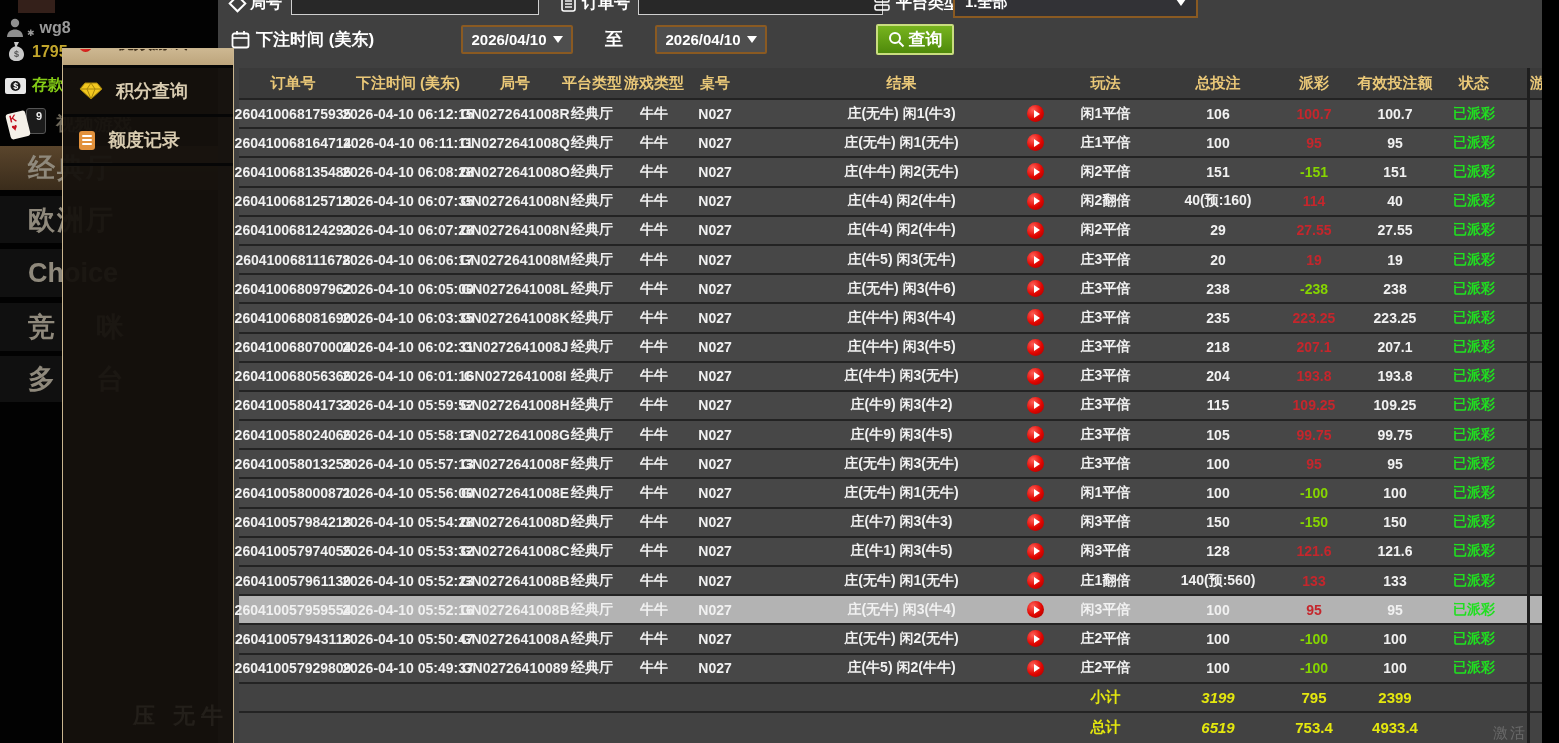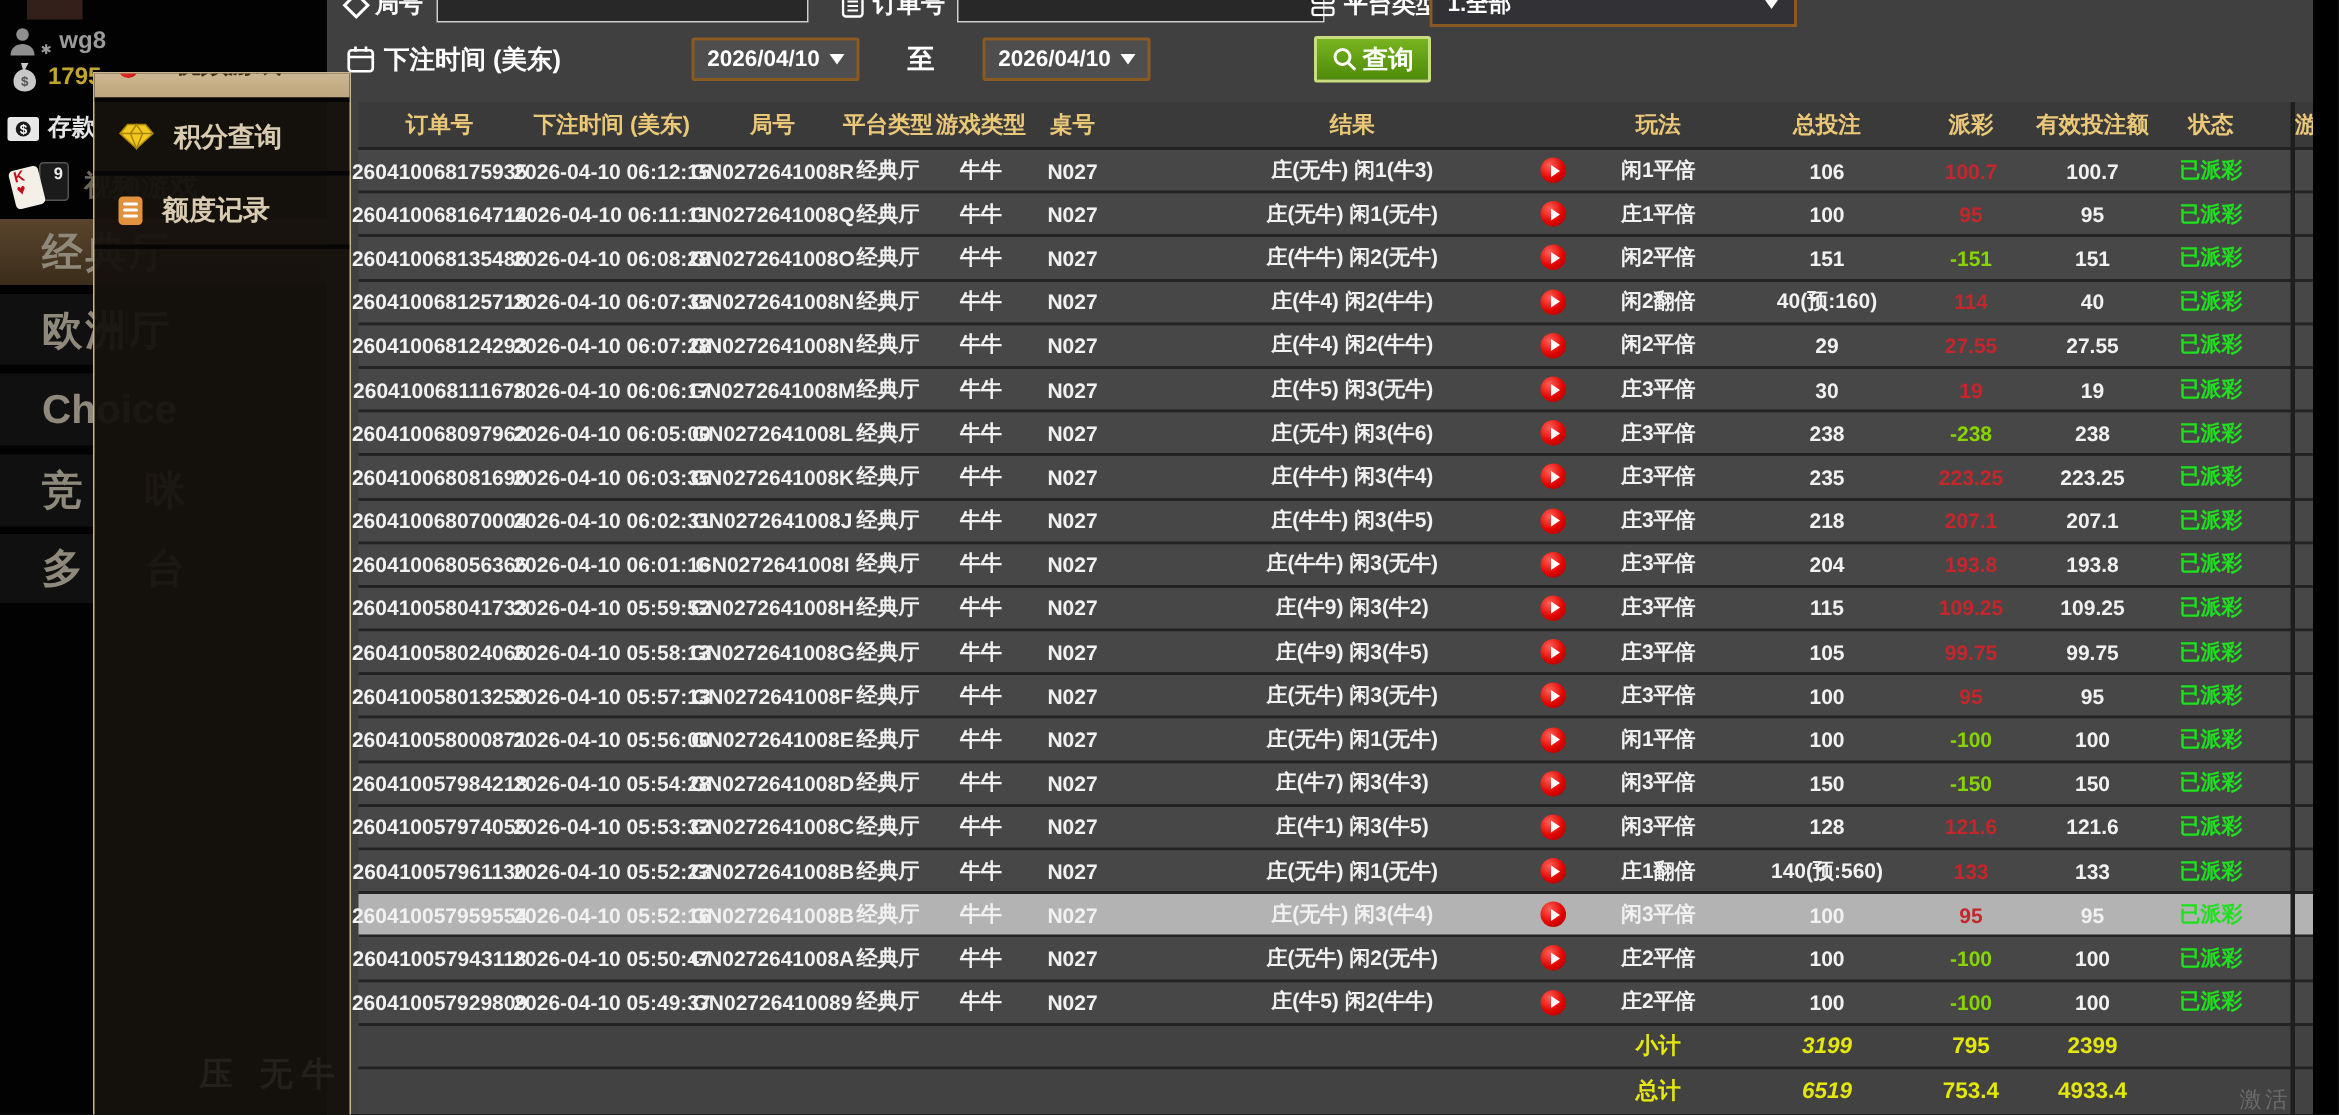--- a/index.html
+++ b/index.html
@@ -4,21 +4,21 @@
 <style>
   html,body{margin:0;padding:0;background:#000;}
   body{width:1559px;height:743px;position:relative;overflow:hidden;
        font-family:"Liberation Sans","DejaVu Sans",sans-serif;-webkit-font-smoothing:antialiased;}
   
   .left-rail{position:absolute;left:0;top:0;width:235px;height:743px;background:#020202;overflow:hidden;z-index:1;}
   .tl-frag{position:absolute;left:18px;top:0;width:37px;height:13px;background:#34201a;}
   .user-line{position:absolute;display:flex;align-items:center;gap:5px;white-space:nowrap;}
   .u-name{color:#9a9a9a;font-size:16px;font-weight:700;}
   .u-bal{color:#c2a62c;font-size:16px;font-weight:700;}
-  .u-dep{color:#e5e5e5;font-size:16px;font-weight:700;}
+  .u-dep{color:#84cc16;font-size:16px;font-weight:700;}
   .ast{color:#9a9a9a;font-size:9px;margin-left:-7px;margin-top:10px;}
   .hall-header{position:absolute;left:8px;top:108px;display:flex;align-items:center;gap:8px;}
   .hall-title{color:#6d6759;font-size:19px;font-weight:700;}
   .cards-ico{position:relative;width:40px;height:32px;}
   .card-back{position:absolute;right:2px;top:0;width:20px;height:26px;background:#1b1b1b;border:1px solid #555;
              border-radius:3px;color:#eee;font-size:11px;font-weight:700;text-align:right;padding:1px 3px 0 0;box-sizing:border-box;}
   .card-face{position:absolute;left:0;top:4px;width:20px;height:26px;background:#f4f0e8;border-radius:3px;
              transform:rotate(-14deg);color:#c40f1e;font-size:10px;font-weight:700;padding:1px 0 0 3px;box-sizing:border-box;line-height:9px;}
   .hall-item{position:absolute;left:0;width:235px;display:flex;align-items:center;
              color:#8f897c;font-size:27px;font-weight:700;padding-left:28px;box-sizing:border-box;letter-spacing:2px;}
@@ -340,21 +340,21 @@
           <div class="cell">2026-04-10 06:06:17</div>
           <div class="cell">GN0272641008M</div>
           <div class="cell">经典厅</div>
           <div class="cell">牛牛</div>
           <div class="cell">N027</div>
           <div class="cell result">
             <span>庄(牛5) 闲3(无牛)</span>
             <span class="playbtn"></span>
           </div>
           <div class="cell">庄3平倍</div>
-          <div class="cell">30</div>
+          <div class="cell">20</div>
           <div class="cell pos">19</div>
           <div class="cell">19</div>
           <div class="cell status">已派彩</div>
         </div>
         <div class="trow">
           <div class="cell">260410068097962</div>
           <div class="cell">2026-04-10 06:05:00</div>
           <div class="cell">GN0272641008L</div>
           <div class="cell">经典厅</div>
           <div class="cell">牛牛</div>

